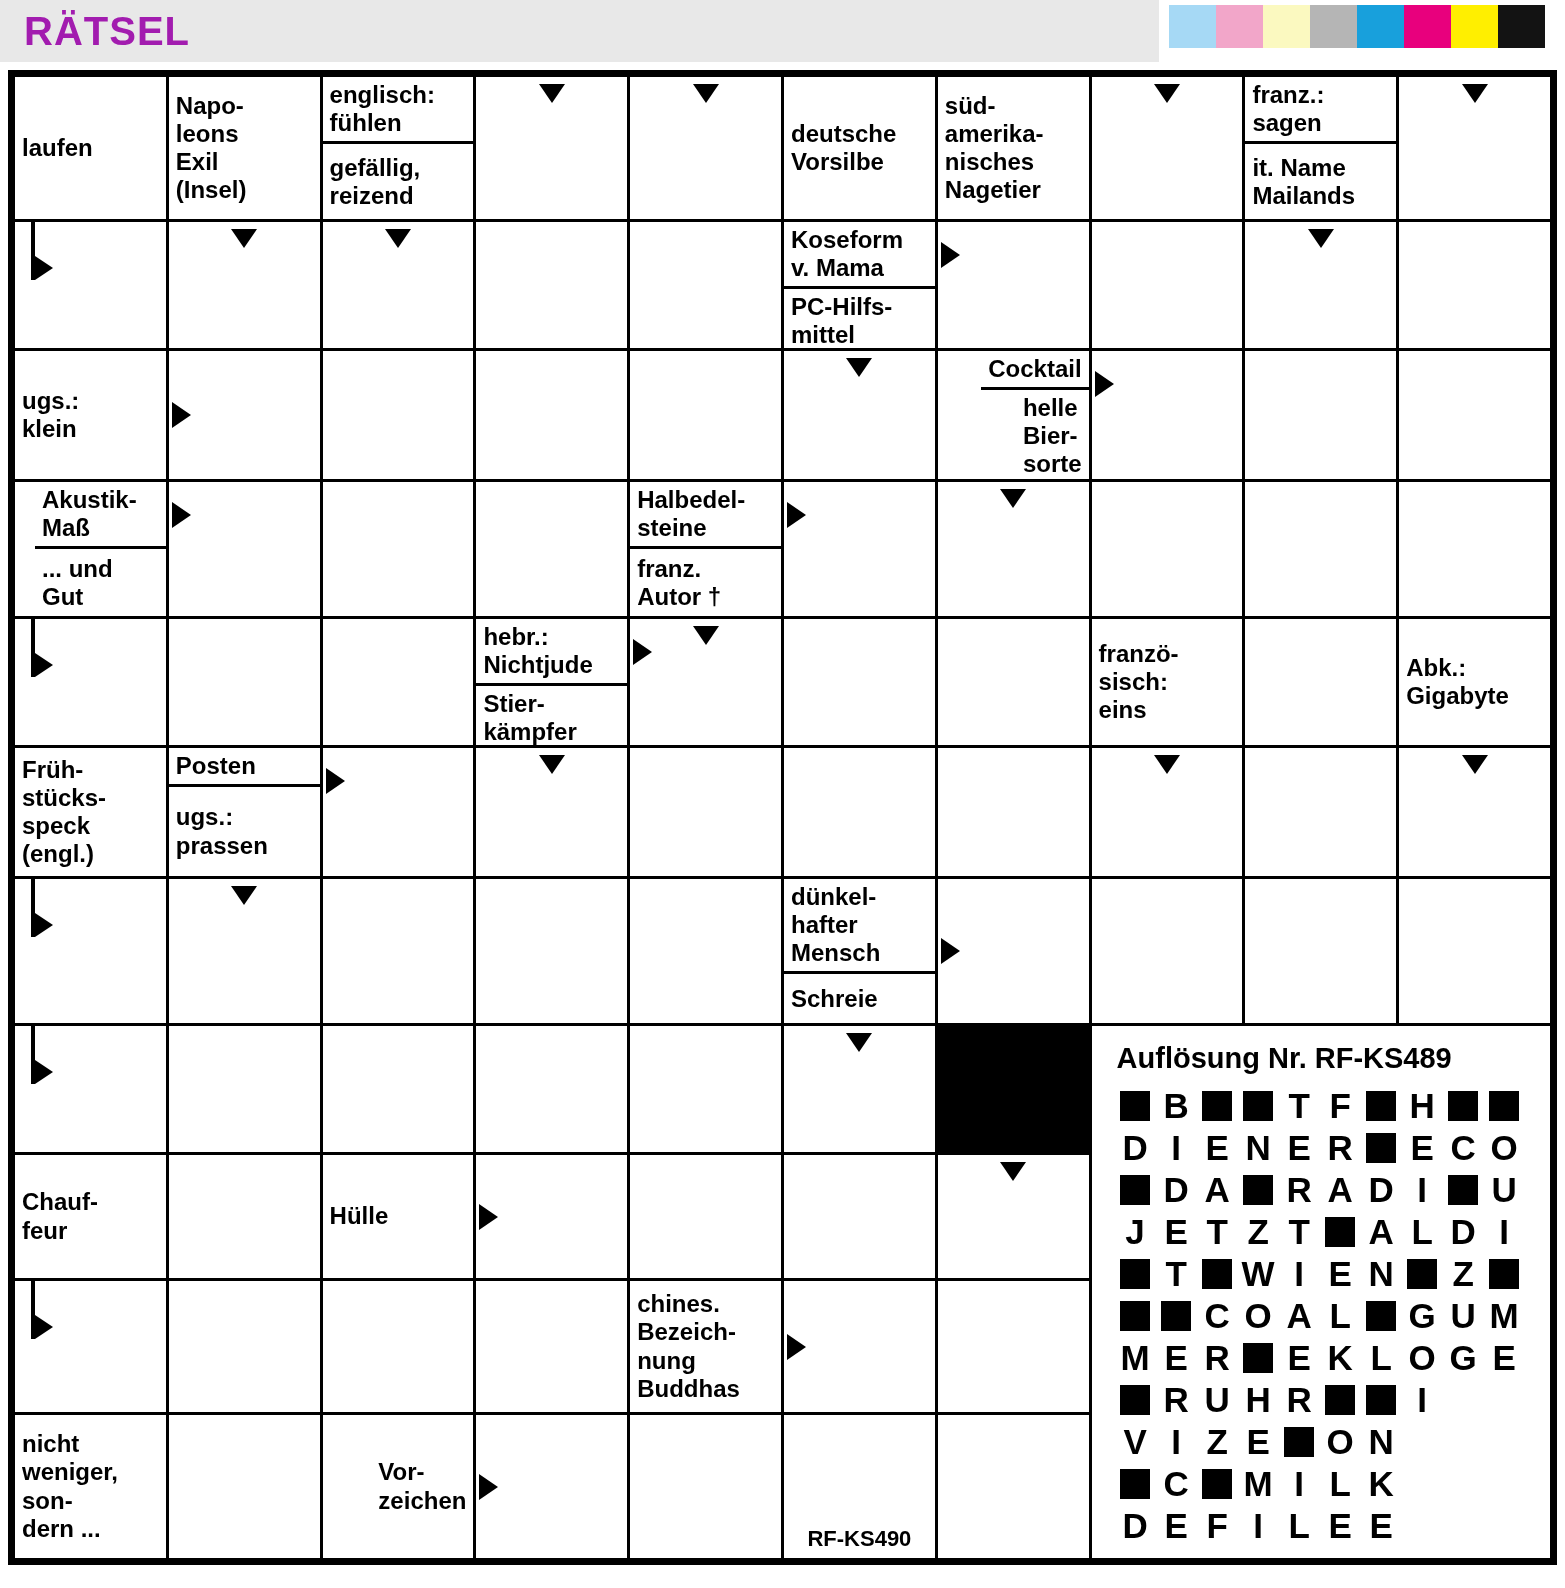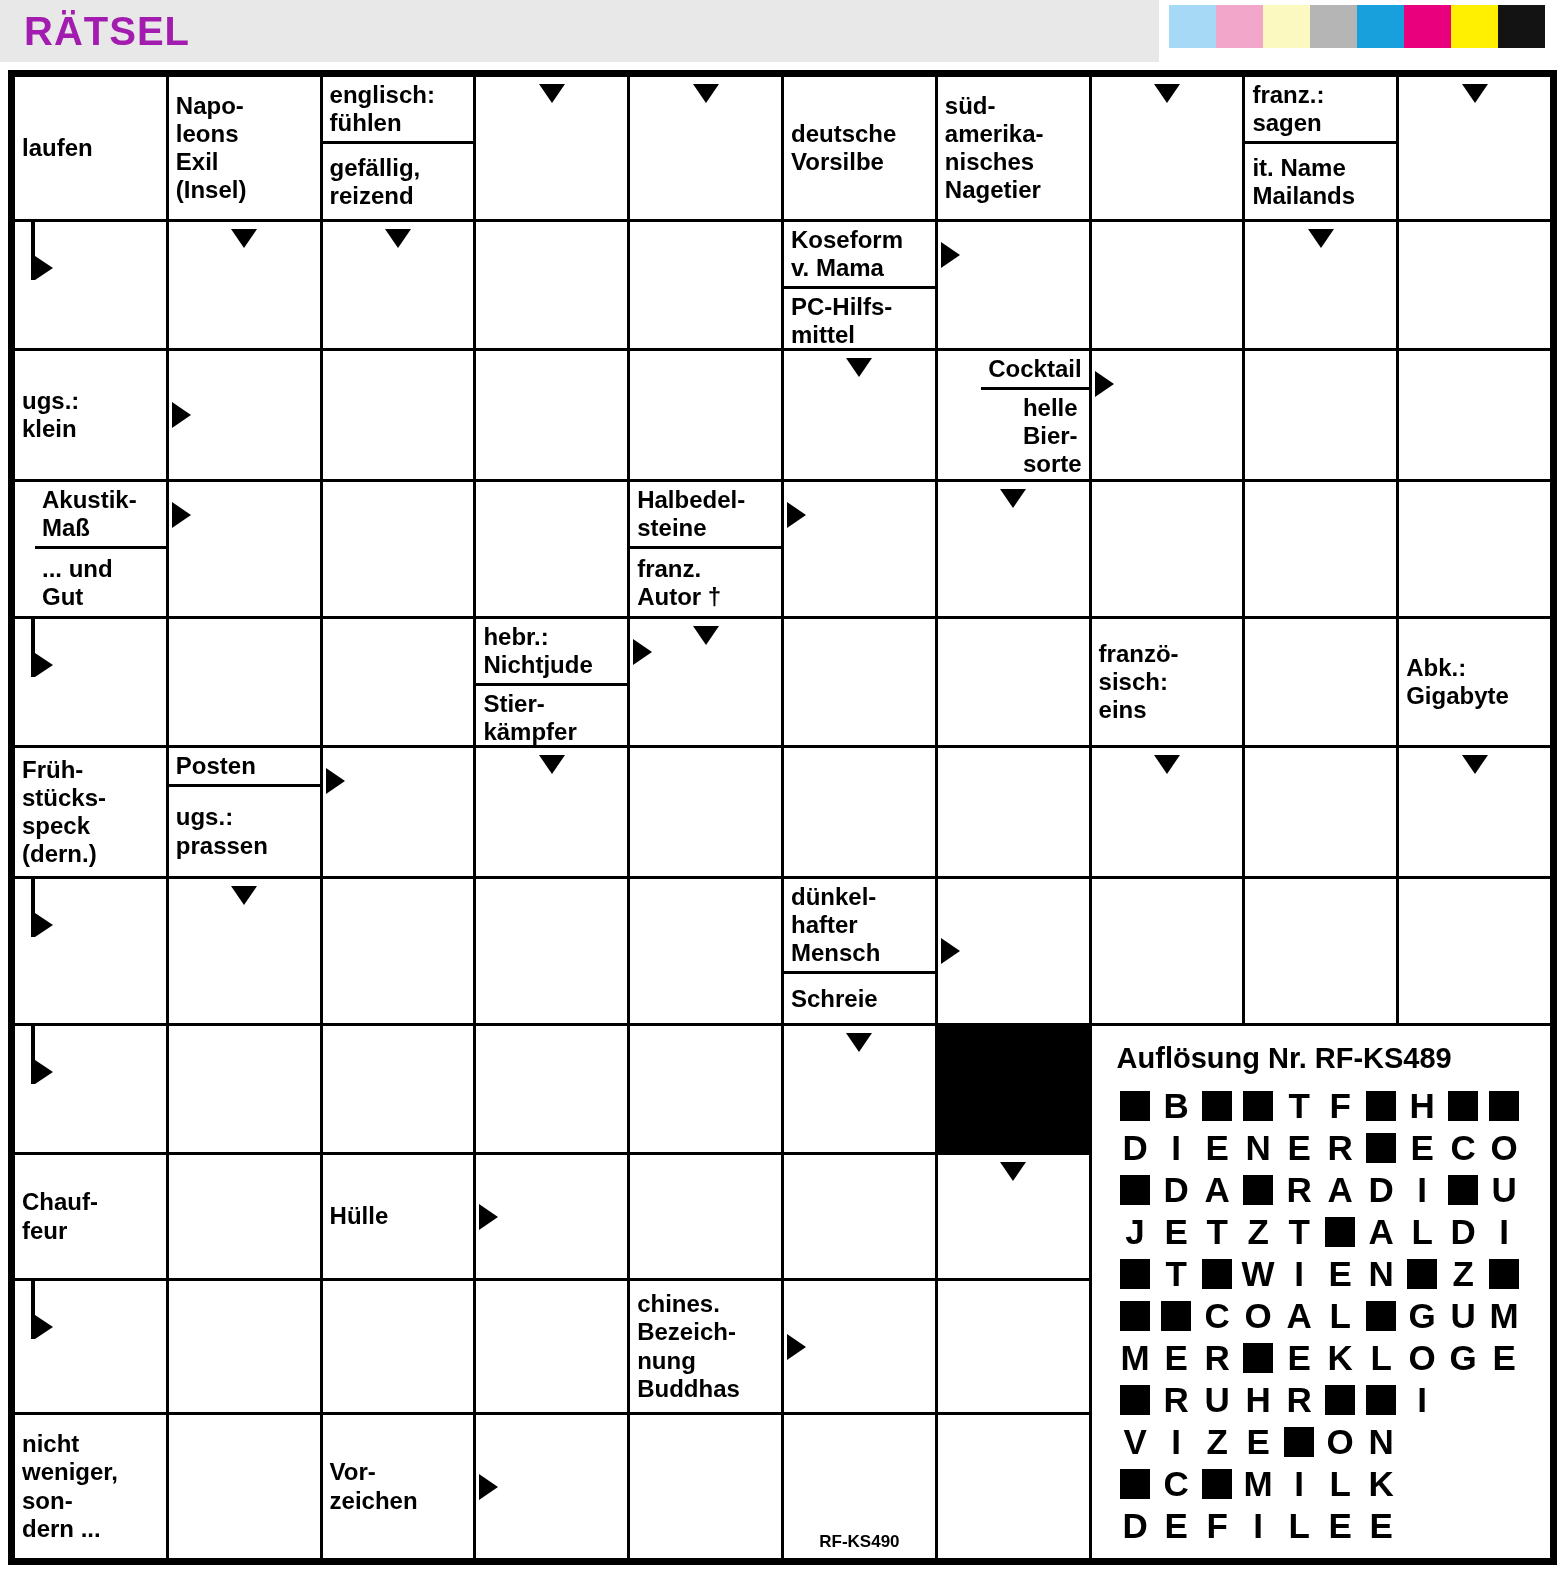--- a/index.html
+++ b/index.html
@@ -50,21 +50,21 @@
     border-left:19px solid #000;
   }
   .arrow.bent{top:0;left:16px;width:4px;height:58px;background:#000;}
   .arrow.bent::after{
     content:'';position:absolute;left:4px;top:34px;width:0;height:0;
     border-top:12px solid transparent;border-bottom:12px solid transparent;
     border-left:18px solid #000;
   }
   .cell-label{
     position:absolute;bottom:6px;left:0;right:0;text-align:center;
-    font-weight:bold;font-size:17px;color:#000;
+    font-weight:bold;font-size:22px;color:#000;
   }
   
   .solution{background:#fff;padding:16px 0 0 24px;overflow:hidden;}
   .sol-title{font-weight:bold;font-size:29px;color:#000;margin:0 0 10px 2px;}
   .sol-row{display:flex;align-items:center;height:42px;}
   .sol-ch{width:41px;text-align:center;font-weight:bold;font-size:35px;color:#000;}
   .sol-blk{width:41px;height:42px;display:flex;align-items:center;justify-content:center;}
   .sol-blk i{width:30px;height:30px;background:#000;display:block;}
 </style>
 </head>
@@ -229,21 +229,21 @@
     </div>
     <div class="cell" style="grid-area: 5 / 9;"></div>
     <div class="cell single" style="grid-area: 5 / 10;">
       <div class="sub">Abk.:
 Gigabyte</div>
     </div>
     <div class="cell single" style="grid-area: 6 / 1;">
       <div class="sub">Früh-
 stücks-
 speck
-(dern.)</div>
+(engl.)</div>
     </div>
     <div class="cell split" style="grid-area: 6 / 2;">
       <div class="sub">Posten</div>
       <div class="sub">ugs.:
 prassen</div>
     </div>
     <div class="cell" style="grid-area: 6 / 3;">
       <div class="arrow right-top"></div>
     </div>
     <div class="cell" style="grid-area: 6 / 4;">
@@ -322,21 +322,21 @@
       <div class="arrow right-mid"></div>
     </div>
     <div class="cell" style="grid-area: 10 / 7;"></div>
     <div class="cell single" style="grid-area: 11 / 1;">
       <div class="sub">nicht
 weniger,
 son-
 dern ...</div>
     </div>
     <div class="cell" style="grid-area: 11 / 2;"></div>
-    <div class="cell single" style="grid-area: 11 / 3;">
+    <div class="cell single" style="grid-area: 11 / 3; justify-content: flex-end;">
       <div class="sub">Vor-
 zeichen</div>
     </div>
     <div class="cell" style="grid-area: 11 / 4;">
       <div class="arrow right-mid"></div>
     </div>
     <div class="cell" style="grid-area: 11 / 5;"></div>
     <div class="cell" style="grid-area: 11 / 6;">
       <div class="cell-label">RF-KS490</div>
     </div>

